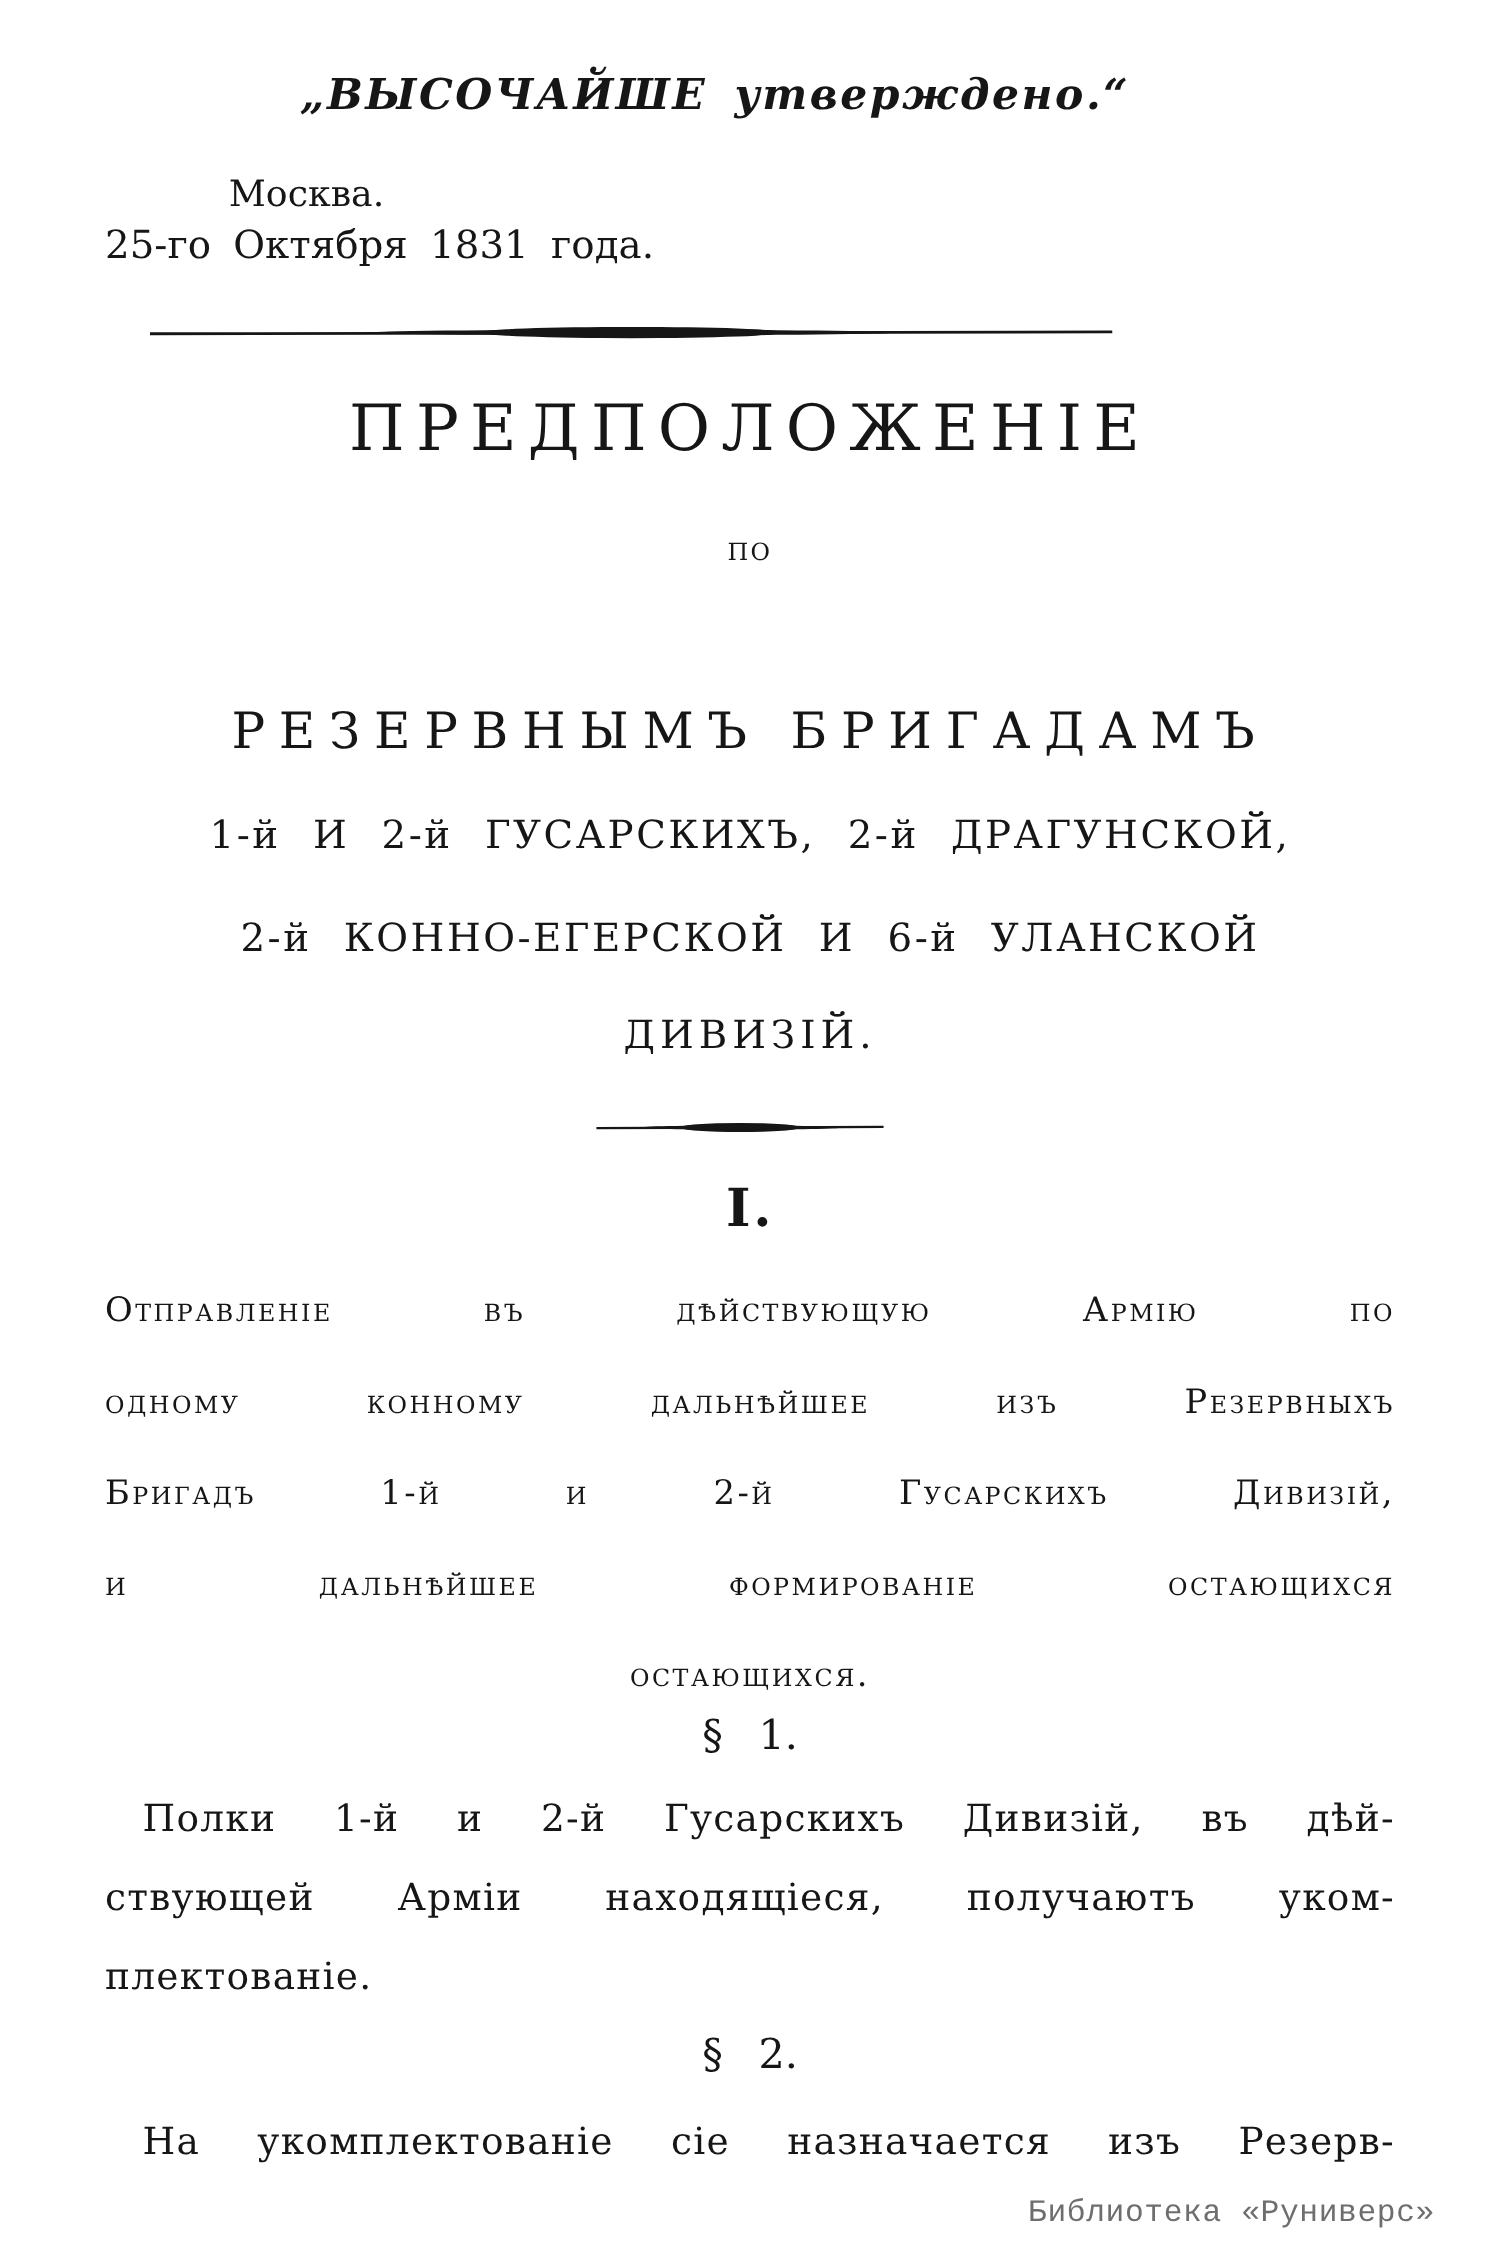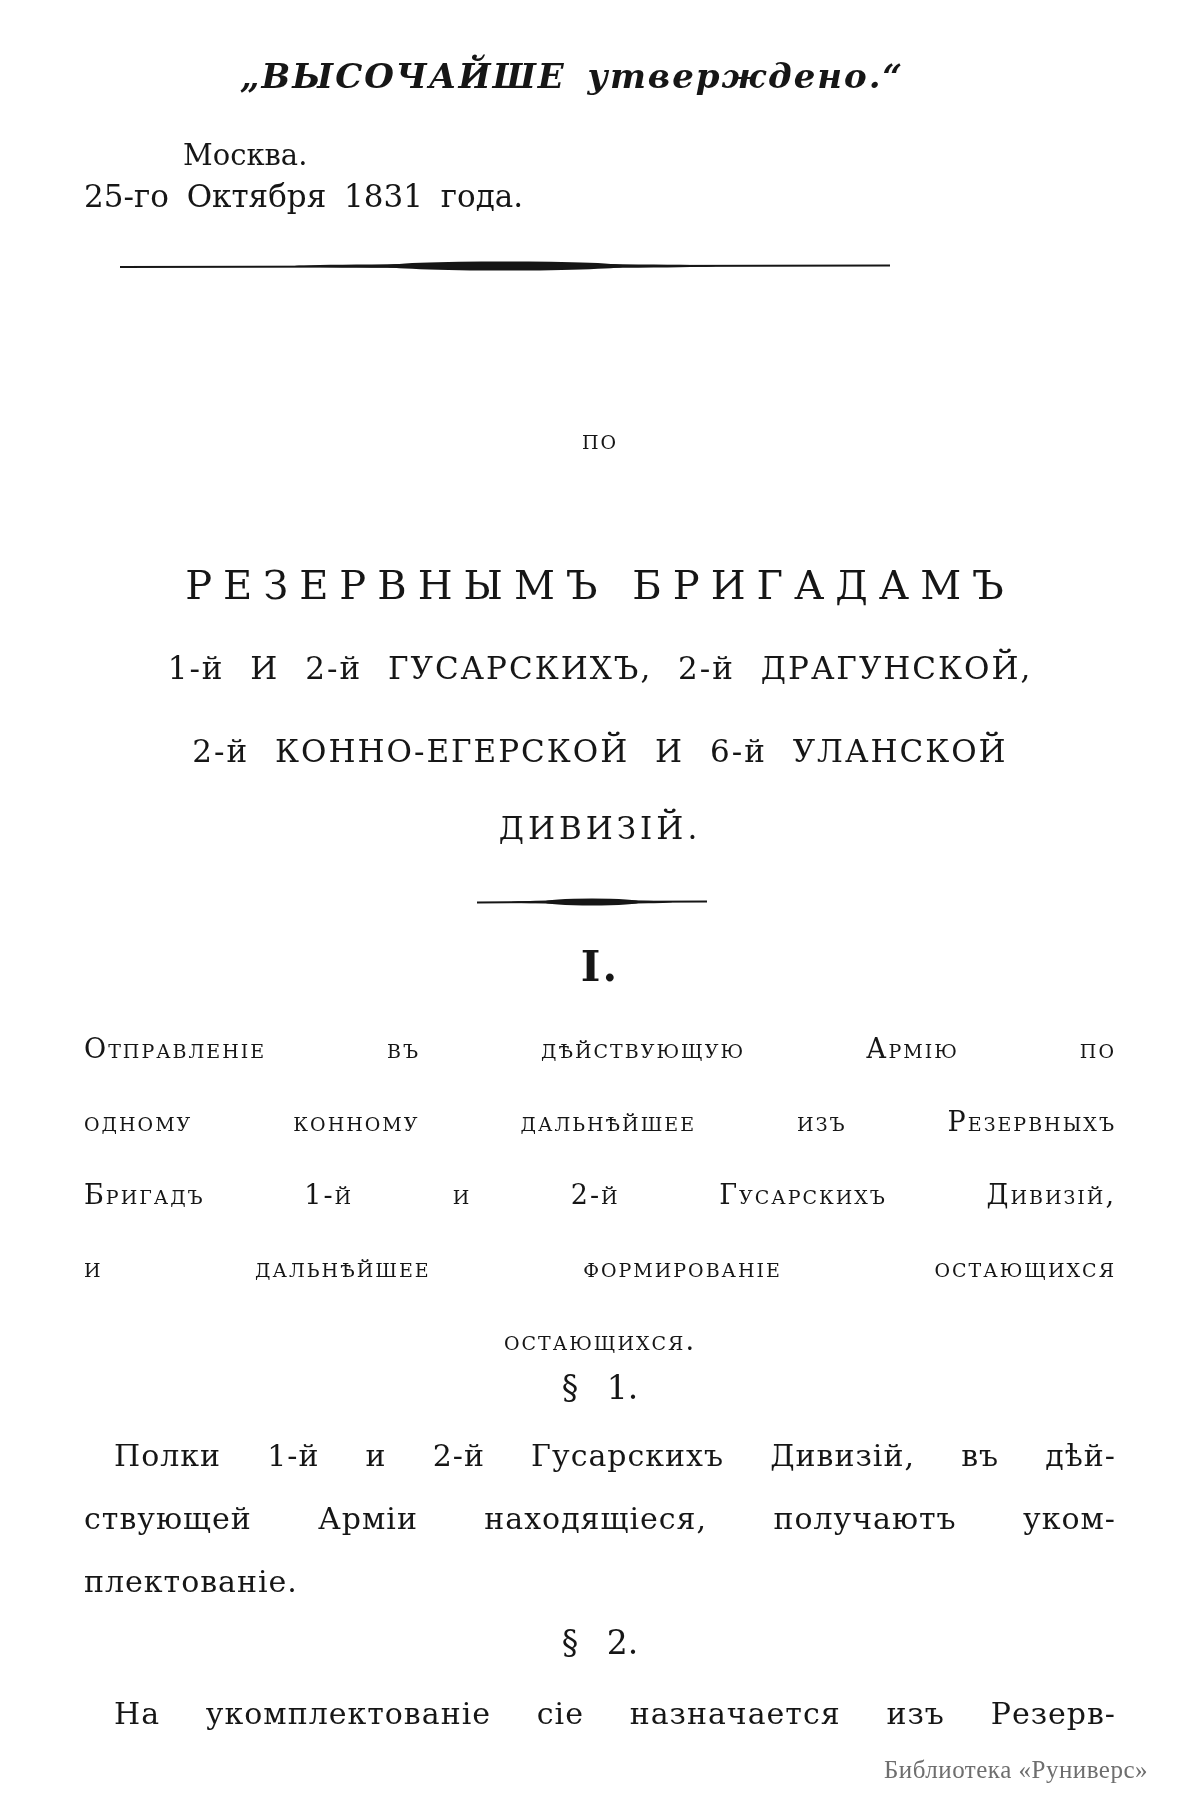--- a/index.html
+++ b/index.html
@@ -59,21 +59,21 @@
     height:63px;line-height:63px;
     font-size:30px;letter-spacing:1px;
     text-align:justify;text-align-last:justify;
     white-space:nowrap;
   }
   .body-line.indent{text-indent:30px;}
   .body-line.last{text-align:left;text-align-last:left;}
 
   .watermark{
     top:1756px;right:52px;
-    font-family:Liberation Serif, serif;
+    font-family:Liberation Mono, monospace;
     font-size:25px;color:#6e6e6e;letter-spacing:0.5px;
   }
   svg{display:block;}
 </style>
 </head>
 <body>
 
 <div class="page">
 
   <div class="abs approval">„ВЫСОЧАЙШЕ утверждено.“</div>
@@ -82,20 +82,21 @@
   <div class="abs date">25-го Октября 1831 года.</div>
 
   <div class="abs rule1">
     <svg width="770" height="16" viewBox="0 0 770 16" aria-hidden="true">
       <line x1="0" y1="9" x2="770" y2="7.5" stroke="#161616" stroke-width="2.2"></line>
       <ellipse cx="385" cy="8" rx="120" ry="4.5" fill="#161616"></ellipse>
       <ellipse cx="385" cy="8" rx="210" ry="2.2" fill="#161616"></ellipse>
     </svg>
   </div>
 
+  <div class="abs center title">ПРЕДПОЛОЖЕНІЕ</div>
 
   <div class="abs center po">по</div>
 
   <div class="abs center subtitle-main">РЕЗЕРВНЫМЪ БРИГАДАМЪ</div>
 
   <div class="abs center subtitle-line sl1">1-й И 2-й ГУСАРСКИХЪ, 2-й ДРАГУНСКОЙ,</div>
   <div class="abs center subtitle-line sl2">2-й КОННО-ЕГЕРСКОЙ И 6-й УЛАНСКОЙ</div>
   <div class="abs center subtitle-line sl3">ДИВИЗІЙ.</div>
 
   <div class="abs rule2">

